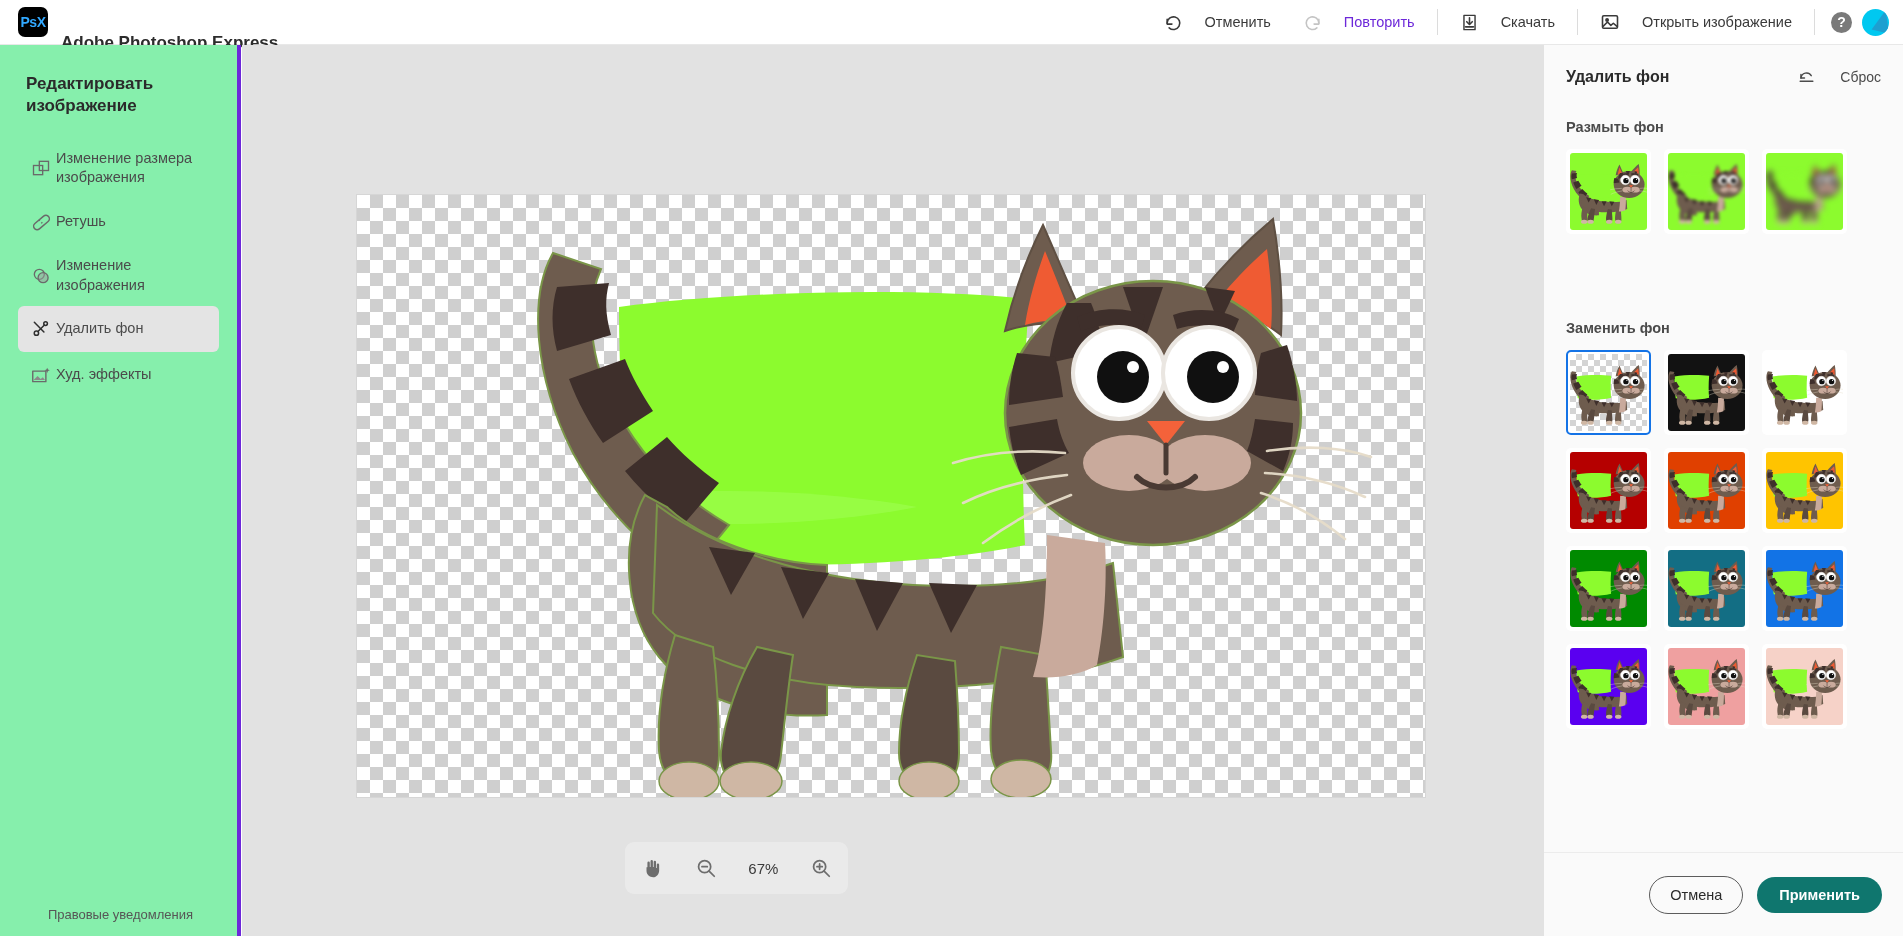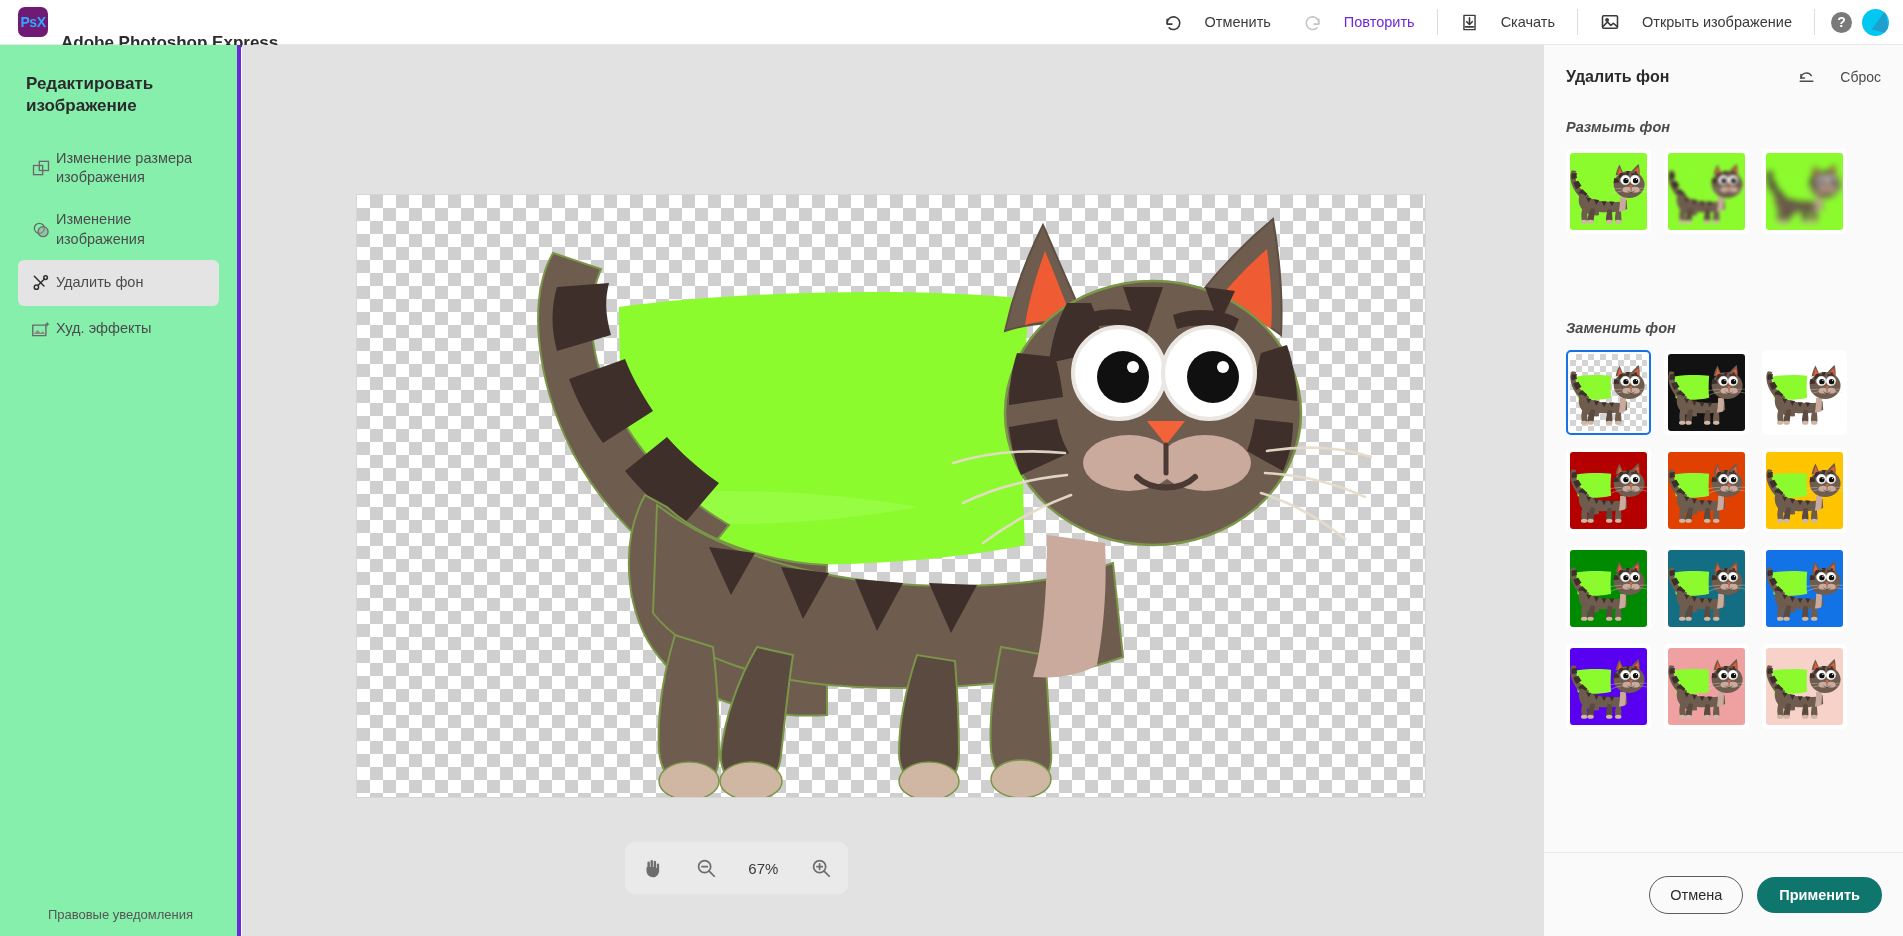--- a/index.html
+++ b/index.html
@@ -12,21 +12,21 @@
   #app { position: relative; width: 1903px; height: 936px; }
 
   
   .topbar {
     position: absolute; top: 0; left: 0; width: 1903px; height: 45px;
     background: #ffffff; display: flex; align-items: center;
     border-bottom: 1px solid #e8e8e8;
   }
   .brand { display: flex; align-items: center; padding-left: 18px; gap: 13px; }
   .psx-logo {
-    width: 30px; height: 30px; border-radius: 7px; background: #701a75;
+    width: 30px; height: 30px; border-radius: 7px; background: #000000;
     display: flex; align-items: center; justify-content: center;
     color: #31a8ff; font-size: 14px; font-weight: bold; letter-spacing: -0.5px;
     font-family: "Liberation Sans", sans-serif;
   }
   .brand-title { font-size: 17px; color: #2c2c2c; font-weight: 600; margin-top: 42px; }
 
   .top-actions { margin-left: auto; display: flex; align-items: center; height: 45px; }
   .tb-btn {
     display: flex; align-items: center; gap: 22px; height: 45px;
     padding: 0 16px; font-size: 14.5px; color: #3a3a3a; cursor: pointer;
@@ -115,21 +115,20 @@
     margin-left: auto; display: flex; align-items: center; gap: 24px;
     font-size: 14px; color: #4b4b4b; cursor: pointer;
   }
   .rp-scroll {
     position: absolute; top: 58px; left: 0; right: 0; bottom: 84px;
     overflow: hidden; padding: 0 22px;
   }
   .section-label {
     font-size: 14.5px; color: #4a4a4a; font-weight: bold;
     margin: 16px 0 14px 0;
-    font-style: italic;
   }
   .thumb-grid { display: flex; flex-wrap: wrap; gap: 13px; }
   .thumb {
     width: 85px; height: 85px; border-radius: 5px; overflow: hidden;
     position: relative; cursor: pointer; border: 2px solid transparent;
     background: #ffffff;
   }
   .thumb.selected { border-color: #1473e6; }
   .thumb .inner {
     position: absolute; inset: 2px; border-radius: 3px; overflow: hidden;
@@ -240,20 +239,29 @@
         <span class="icon">
           <svg width="20" height="20" viewBox="0 0 24 24" fill="none" stroke="#6a6a6a" stroke-width="1.6">
             <rect x="3" y="9" width="11" height="11"></rect>
             <rect x="10" y="4" width="11" height="11"></rect>
           </svg>
         </span>
         <span class="nav-label">Изменение размера изображения</span>
       </div>
 
 
+      <div class="nav-item">
+        <span class="icon">
+          <svg width="21" height="21" viewBox="0 0 24 24" fill="none" stroke="#6a6a6a" stroke-width="1.7" stroke-linejoin="round">
+            <rect x="1.5" y="8" width="21" height="8" rx="4" transform="rotate(-40 12 12)"></rect>
+            <path d="M9 9l6 6" stroke-dasharray="1.5 2.5"></path>
+          </svg>
+        </span>
+        <span class="nav-label">Ретушь</span>
+      </div>
 
       <div class="nav-item">
         <span class="icon">
           <svg width="20" height="20" viewBox="0 0 24 24" fill="none" stroke="#6a6a6a" stroke-width="1.6">
             <circle cx="10" cy="10" r="6"></circle>
             <circle cx="14.5" cy="14" r="6" fill="#9a9a9a" fill-opacity="0.5"></circle>
           </svg>
         </span>
         <span class="nav-label">Изменение изображения</span>
       </div>

